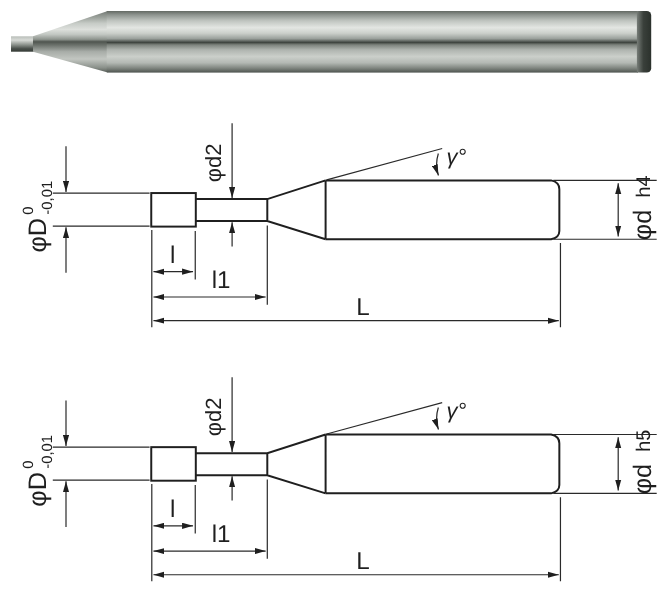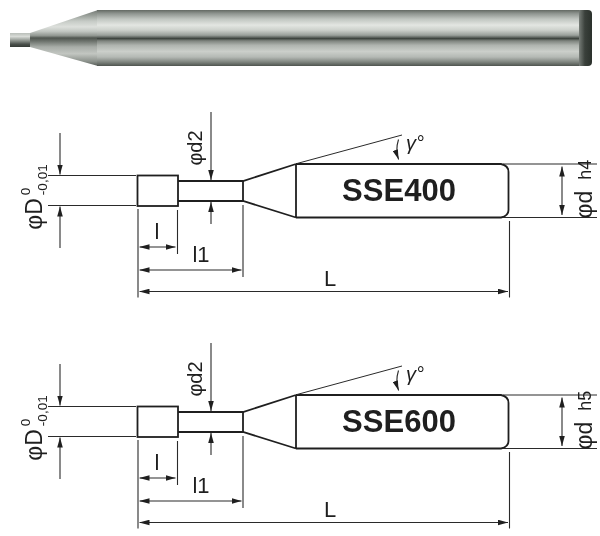--- a/index.html
+++ b/index.html
@@ -105,21 +105,20 @@
       <span class="flexrow">
         <span class="sym">φD</span>
         <span class="tolstack">
           <span>0</span>
           <span>-0,01</span>
         </span>
       </span>
     </div>
     <div class="lbl rot small-sym" style="left:195px;top:148px;">φd2</div>
     <div class="lbl angle" style="left:415px;top:143px;">γ°</div>
-    <div class="lbl model" style="left:399px;top:190px;">SSE400</div>
     <div class="lbl rot" style="left:584px;top:189px;">
       <span class="flexrow">
         <span class="sym">φd</span>
         <span class="tclass">h4</span>
       </span>
     </div>
     <div class="lbl dimtxt" style="left:157px;top:232px;">l</div>
     <div class="lbl dimtxt" style="left:201px;top:255px;">l1</div>
     <div class="lbl dimtxt" style="left:330px;top:279px;">L</div>
   </div>
@@ -129,21 +128,20 @@
       <span class="flexrow">
         <span class="sym">φD</span>
         <span class="tolstack">
           <span>0</span>
           <span>-0,01</span>
         </span>
       </span>
     </div>
     <div class="lbl rot small-sym" style="left:195px;top:148px;">φd2</div>
     <div class="lbl angle" style="left:415px;top:143px;">γ°</div>
-    <div class="lbl model" style="left:399px;top:190px;">SSE600</div>
     <div class="lbl rot" style="left:584px;top:189px;">
       <span class="flexrow">
         <span class="sym">φd</span>
         <span class="tclass">h5</span>
       </span>
     </div>
     <div class="lbl dimtxt" style="left:157px;top:232px;">l</div>
     <div class="lbl dimtxt" style="left:201px;top:255px;">l1</div>
     <div class="lbl dimtxt" style="left:330px;top:279px;">L</div>
   </div>

